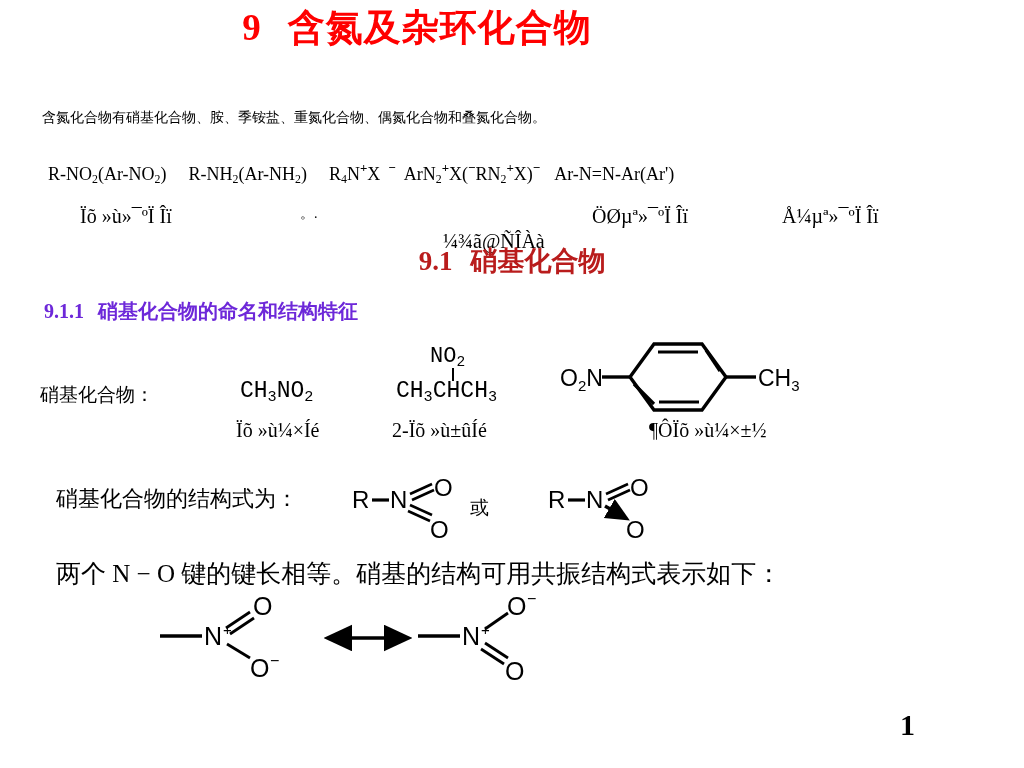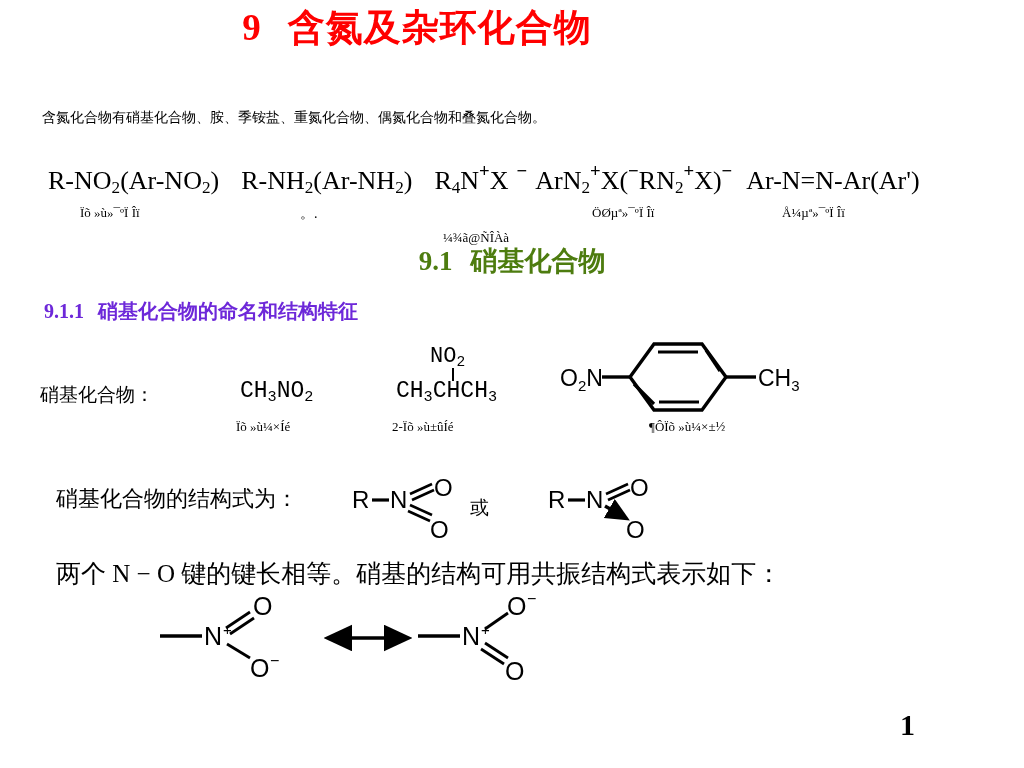--- a/index.html
+++ b/index.html
@@ -35,53 +35,53 @@
     left: 42px; top: 102px;
     width: 900px;
     font-size: 14px;
     line-height: 32px;
   }
 
   
   #formula-row {
     left: 48px; top: 160px;
     width: 940px;
-    font-size: 26px;
+    font-size: 18px;
     white-space: nowrap;
   }
   #formula-row .grp { display: inline-block; position: relative; }
   sub { font-size: 0.66em; vertical-align: -0.25em; }
   sup.chg {
     font-size: 0.72em;
     vertical-align: 0.62em;
     font-weight: bold;
     letter-spacing: 0;
   }
   .gap-a { display:inline-block; width: 22px; }
   .gap-c { display:inline-block; width: 8px; }
   .gap-d { display:inline-block; width: 14px; }
 
   
   .moji {
     font-family: "Liberation Serif", "DejaVu Serif", serif;
-    font-size: 13px;
+    font-size: 20px;
     white-space: nowrap;
   }
   #cap-nitro   { left: 80px;  top: 205px; }
   #cap-dot     { left: 300px; top: 205px; font-size: 14px;}
   #cap-quat    { left: 443px; top: 206px; margin-top: 24px; }
   #cap-diazo   { left: 592px; top: 205px; text-align: right; }
   #cap-azo     { left: 782px; top: 205px; }
 
   
   #section-heading {
     left: 0; top: 243px;
     width: 1024px;
     text-align: center;
-    color: #4d7c0f;
+    color: #b91c1c;
     font-weight: bold;
     font-size: 27px;
   }
   #section-heading .num { margin-right: 18px; }
   #subsection-heading {
     left: 44px; top: 298px;
     color: #6d28d9;
     font-weight: bold;
     font-size: 20px;
   }

